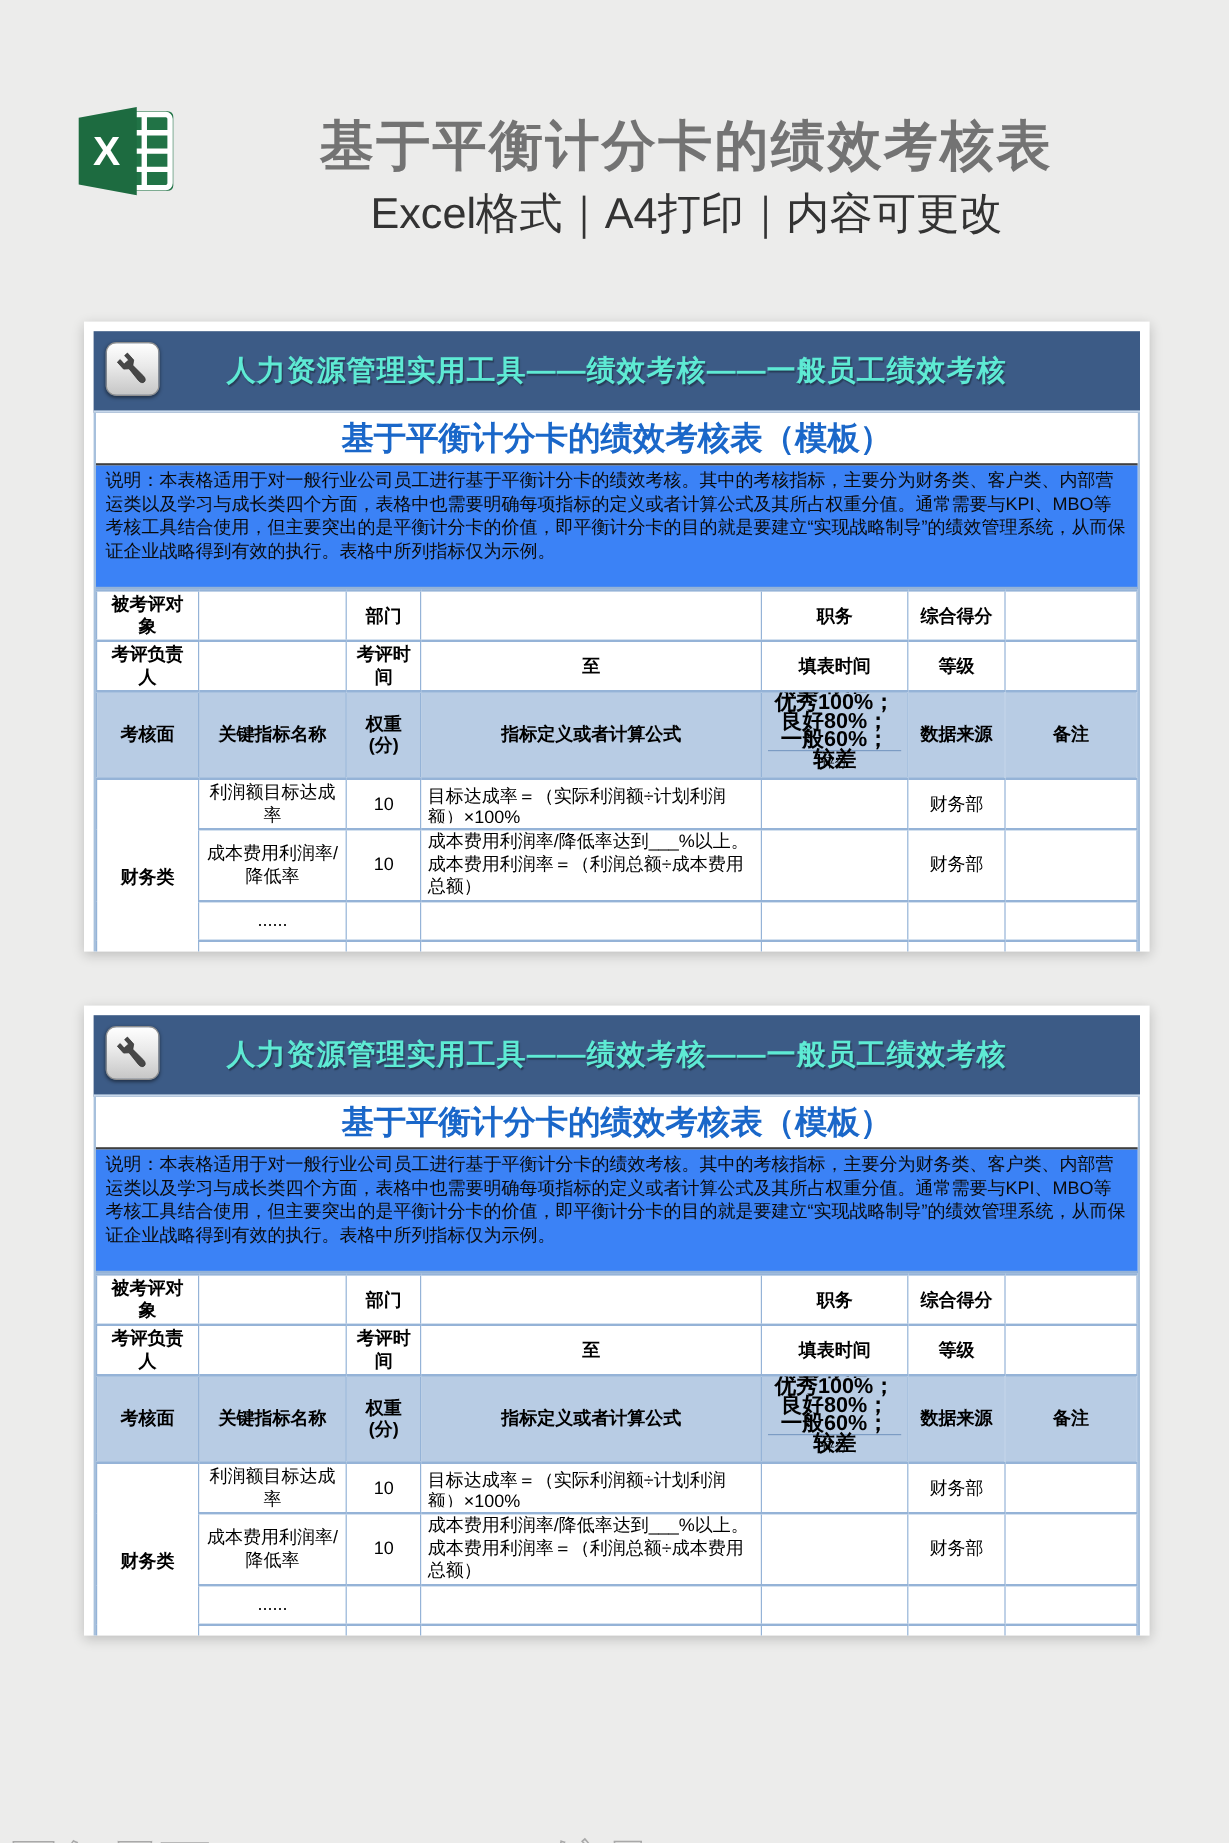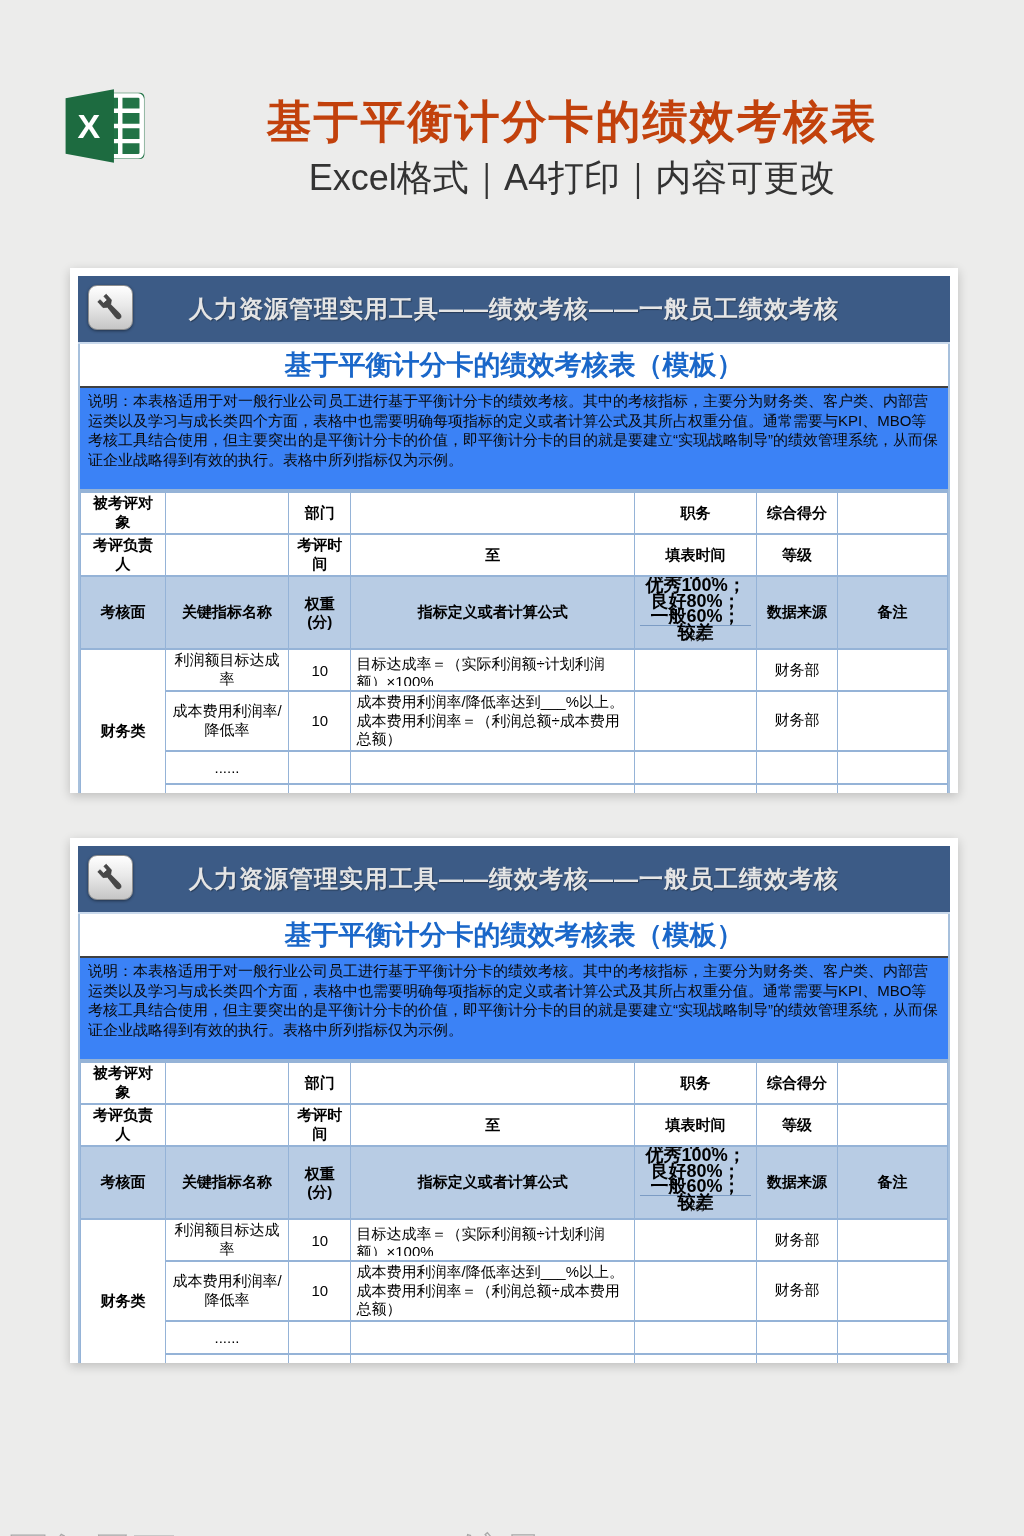--- a/index.html
+++ b/index.html
@@ -10,21 +10,21 @@
     font-family:"Liberation Sans","DejaVu Sans",sans-serif;
     position:relative; overflow:hidden;
     color:#000;
   }
 
   
   .logo-wrap { position:absolute; left:62px; top:82px; width:86px; height:86px; }
   .main-title {
     position:absolute; left:170px; top:92px; width:804px;
     text-align:center; font-size:45px; font-weight:bold;
-    color:#c2410c; letter-spacing:2px;
+    color:#737373; letter-spacing:2px;
   }
   .sub-title {
     position:absolute; left:170px; top:154px; width:804px;
     text-align:center; font-size:36px; color:#333;
   }
 
   
   .card {
     position:absolute; left:70px; width:888px; height:525px;
     background:#fff; padding:8px; overflow:hidden;
@@ -32,21 +32,21 @@
   }
   .card1 { top:268px; }
   .card2 { top:838px; }
 
   .banner {
     height:68px; background:#3c5b86; position:relative;
     display:flex; align-items:center; justify-content:center;
     border-bottom:2px solid #c9d9ec;
   }
   .banner-text {
-    color:#e5e5e5; font-weight:bold; font-size:24px; letter-spacing:1px;
+    color:#5eead4; font-weight:bold; font-size:24px; letter-spacing:1px;
     text-shadow:1px 1px 1px rgba(0,0,0,0.35);
   }
   .tool-btn {
     position:absolute; left:10px; top:9px; width:45px; height:45px;
     border-radius:9px; border:1px solid #8f8f8f;
     background:linear-gradient(180deg,#ffffff 0%,#e9e9e9 45%,#c6c6c6 100%);
     box-shadow:0 1px 3px rgba(0,0,0,0.45);
     display:flex; align-items:center; justify-content:center;
   }
 

